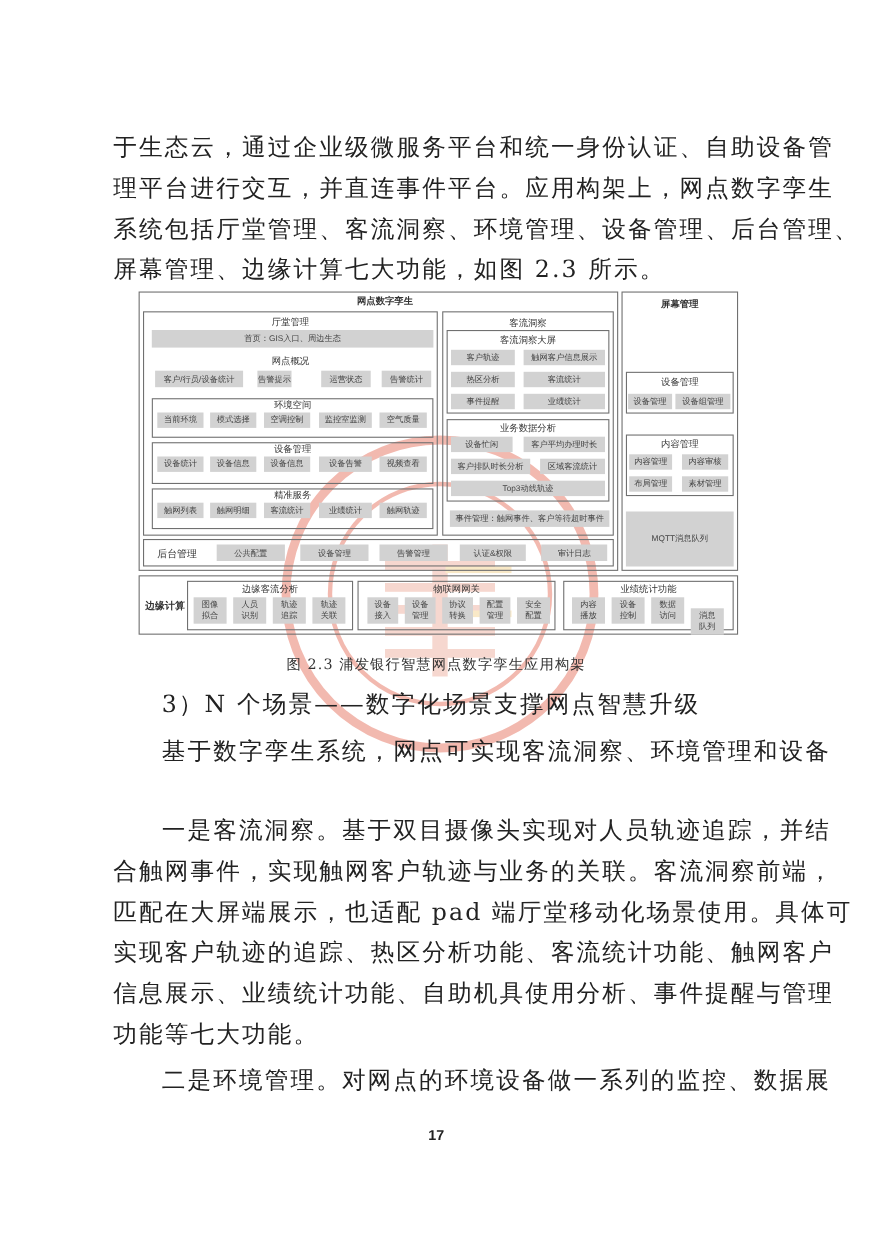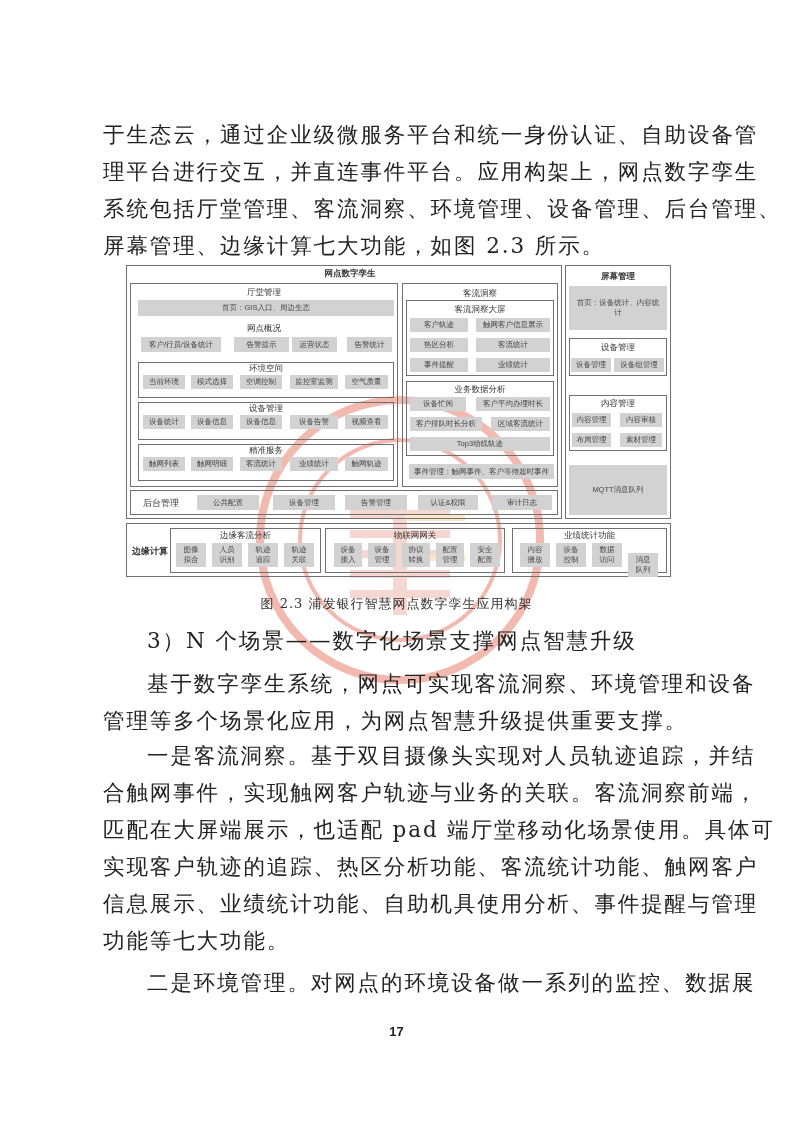--- a/index.html
+++ b/index.html
@@ -55,21 +55,21 @@
 <div class="dg" style="left:0;top:0;width:793px;height:600px;">
 
   <div class="box" style="left:126px;top:265px;width:436px;height:254px;"></div>
   <div class="lbl b" style="left:300px;top:268px;width:100px;">网点数字孪生</div>
 
   <div class="box" style="left:130px;top:283px;width:268px;height:204px;"></div>
   <div class="lbl" style="left:130px;top:287px;width:268px;">厅堂管理</div>
   <div class="gbox" style="left:138px;top:300px;width:256px;height:16px;">首页：GIS入口、周边生态</div>
   <div class="lbl" style="left:130px;top:323px;width:268px;">网点概况</div>
   <div class="gbox" style="left:141px;top:337px;width:80px;height:15px;">客户/行员/设备统计</div>
-  <div class="gbox" style="left:234px;top:337px;width:55px;height:15px;">告警提示</div>
+  <div class="gbox" style="left:234px;top:337px;width:31px;height:15px;">告警提示</div>
   <div class="gbox" style="left:292px;top:337px;width:45px;height:15px;">运营状态</div>
   <div class="gbox" style="left:347px;top:337px;width:45px;height:15px;">告警统计</div>
 
   <div class="box" style="left:138px;top:362px;width:256px;height:36px;"></div>
   <div class="lbl" style="left:138px;top:363px;width:256px;">环境空间</div>
   <div class="gbox" style="left:143px;top:375px;width:42px;height:14px;">当前环境</div>
   <div class="gbox" style="left:191px;top:375px;width:42px;height:14px;">模式选择</div>
   <div class="gbox" style="left:240px;top:375px;width:42px;height:14px;">空调控制</div>
   <div class="gbox" style="left:290px;top:375px;width:48px;height:14px;">监控室监测</div>
   <div class="gbox" style="left:345px;top:375px;width:43px;height:14px;text-align:right;">空气质量</div>
@@ -114,21 +114,20 @@
   <div class="box" style="left:130px;top:490px;width:428px;height:25px;"></div>
   <div class="lbl" style="left:136px;top:497px;width:50px;font-size:9px;">后台管理</div>
   <div class="gbox" style="left:197px;top:495px;width:62px;height:15px;">公共配置</div>
   <div class="gbox" style="left:273px;top:495px;width:62px;height:15px;">设备管理</div>
   <div class="gbox" style="left:345px;top:495px;width:62px;height:15px;">告警管理</div>
   <div class="gbox" style="left:418px;top:495px;width:60px;height:15px;">认证&amp;权限</div>
   <div class="gbox" style="left:492px;top:495px;width:60px;height:15px;">审计日志</div>
 
   <div class="box" style="left:565px;top:265px;width:106px;height:254px;"></div>
   <div class="lbl b" style="left:565px;top:271px;width:106px;">屏幕管理</div>
-  <div class="gbox" style="left:569px;top:286px;width:98px;height:44px;padding:0 6px;">首页：设备统计、内容统计</div>
   <div class="box" style="left:569px;top:338px;width:98px;height:38px;"></div>
   <div class="lbl" style="left:569px;top:342px;width:98px;">设备管理</div>
   <div class="gbox" style="left:571px;top:358px;width:40px;height:14px;">设备管理</div>
   <div class="gbox" style="left:614px;top:358px;width:50px;height:14px;">设备组管理</div>
   <div class="box" style="left:569px;top:395px;width:98px;height:56px;"></div>
   <div class="lbl" style="left:569px;top:398px;width:98px;">内容管理</div>
   <div class="gbox" style="left:572px;top:413px;width:39px;height:14px;">内容管理</div>
   <div class="gbox" style="left:620px;top:413px;width:42px;height:14px;">内容审核</div>
   <div class="gbox" style="left:572px;top:433px;width:39px;height:14px;">布局管理</div>
   <div class="gbox" style="left:620px;top:433px;width:42px;height:14px;">素材管理</div>
@@ -174,21 +173,20 @@
 </div>
 
 <div class="caption">图 2.3 浦发银行智慧网点数字孪生应用构架</div>
 
 <div class="para" style="top:622px;">
   <span class="ln indent">3）N 个场景——数字化场景支撑网点智慧升级</span>
 </div>
 
 <div class="para" style="top:665px;">
   <span class="ln indent">基于数字孪生系统，网点可实现客流洞察、环境管理和设备</span>
-  <span class="ln">管理等多个场景化应用，为网点智慧升级提供重要支撑。</span>
 </div>
 <div class="para" style="top:737px;">
   <span class="ln indent">一是客流洞察。基于双目摄像头实现对人员轨迹追踪，并结</span>
   <span class="ln">合触网事件，实现触网客户轨迹与业务的关联。客流洞察前端，</span>
   <span class="ln">匹配在大屏端展示，也适配 pad 端厅堂移动化场景使用。具体可</span>
   <span class="ln">实现客户轨迹的追踪、热区分析功能、客流统计功能、触网客户</span>
   <span class="ln">信息展示、业绩统计功能、自助机具使用分析、事件提醒与管理</span>
   <span class="ln">功能等七大功能。</span>
 </div>
 <div class="para" style="top:964px;">

